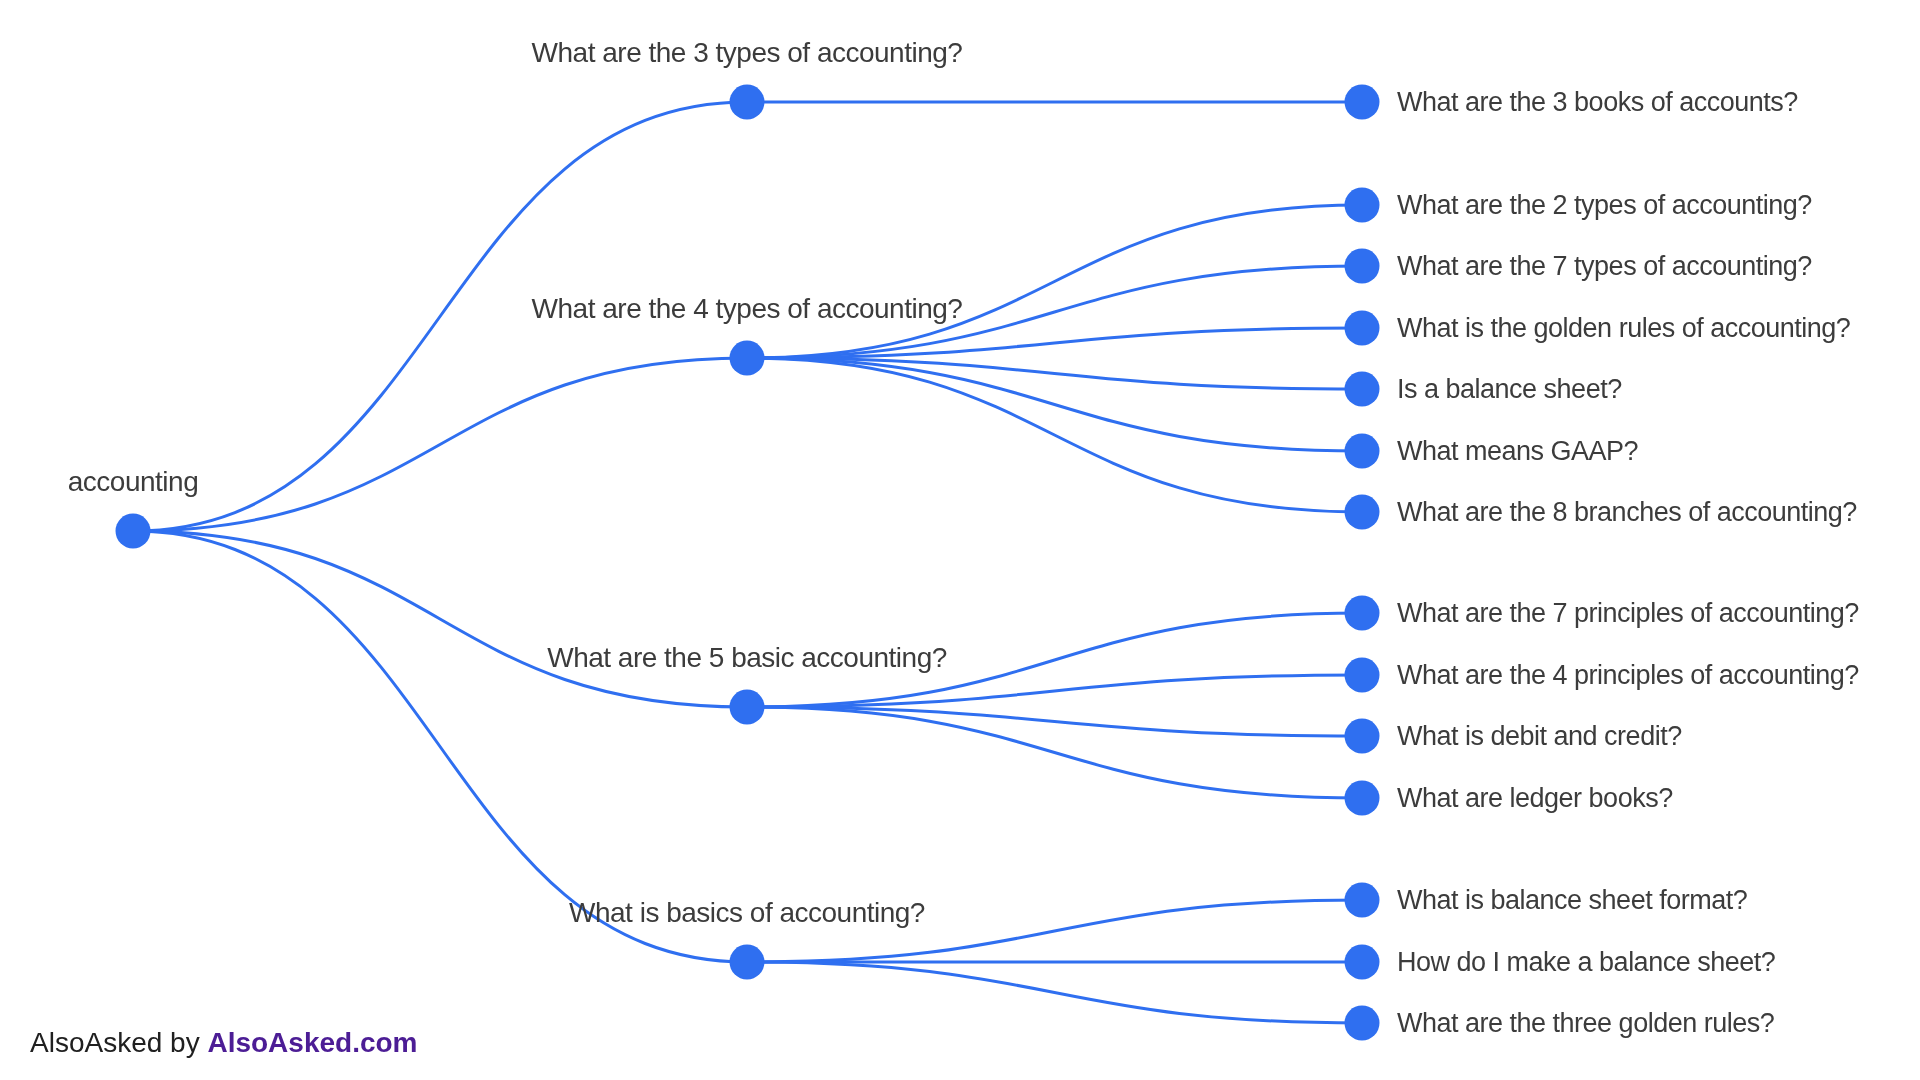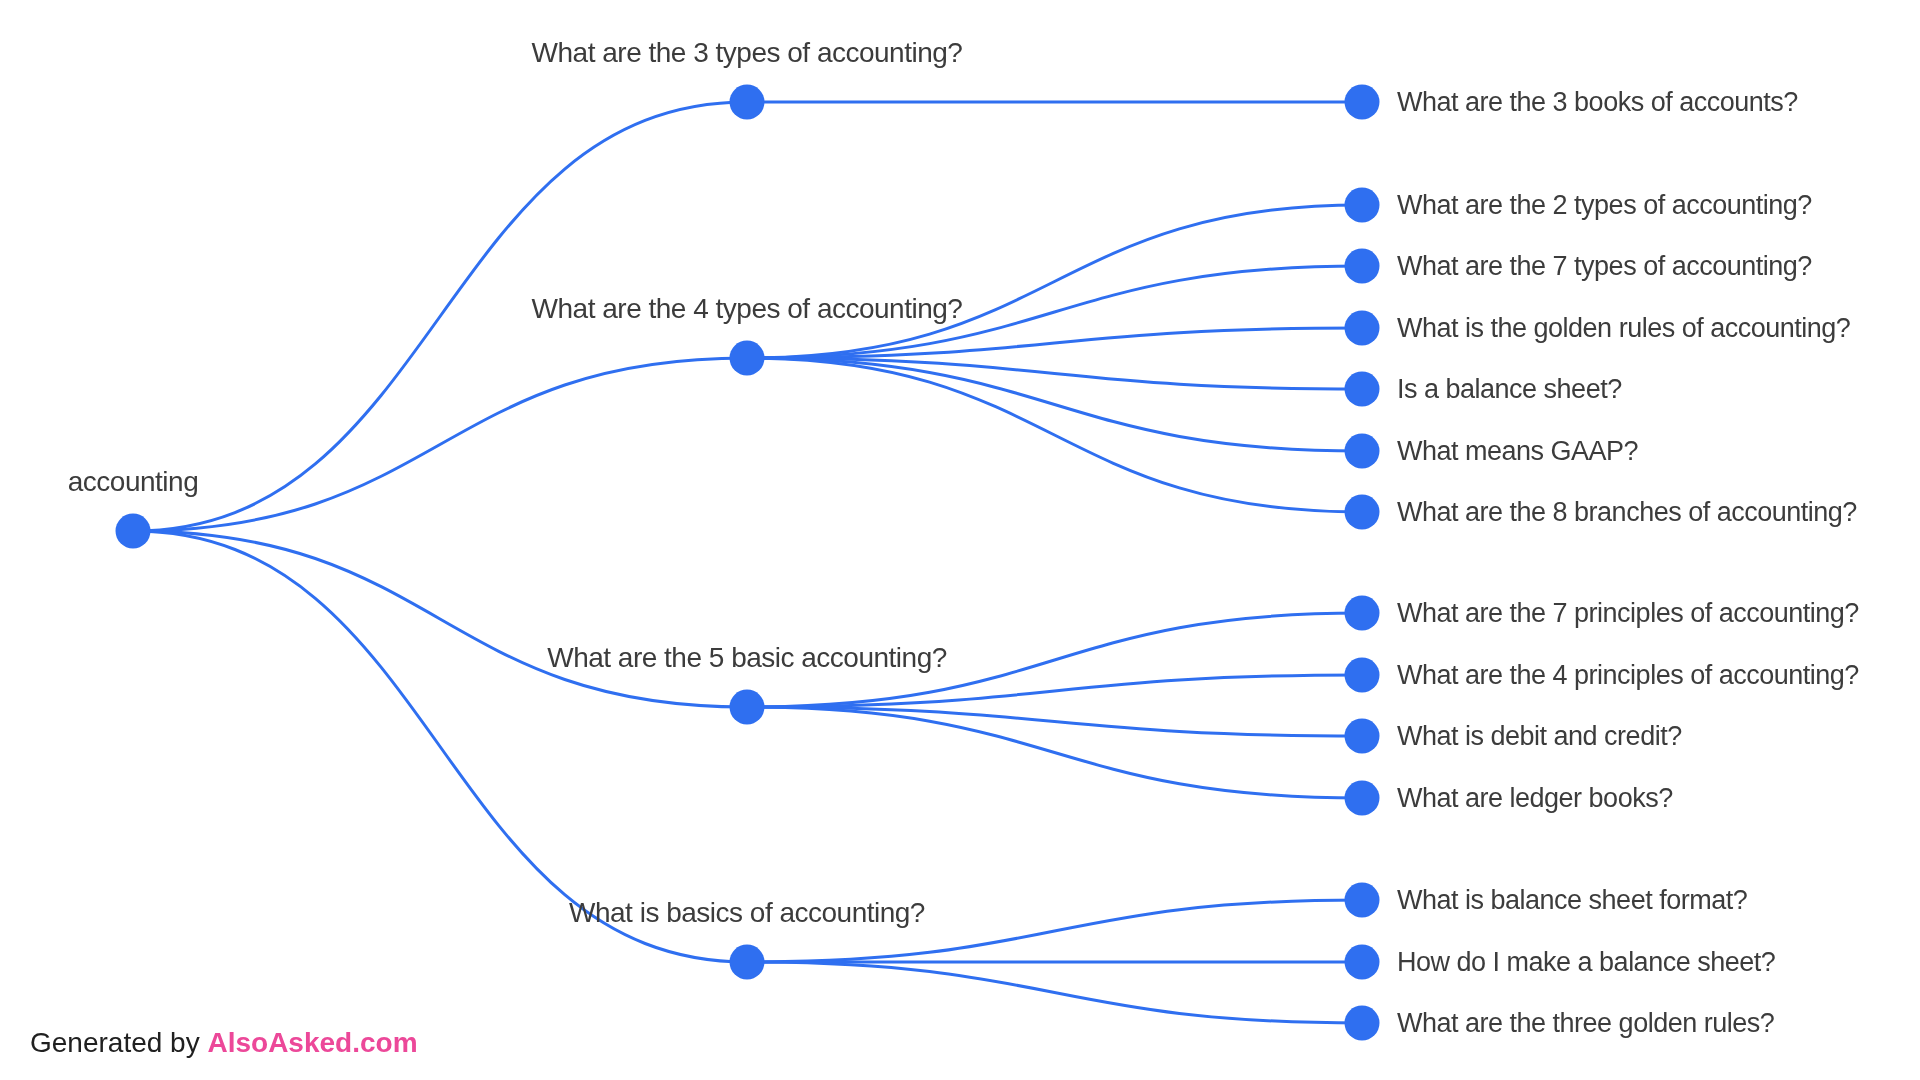--- a/index.html
+++ b/index.html
@@ -30,21 +30,21 @@
     position: absolute;
     left: 30px;
     top: 1028px;
     font-size: 28px;
     line-height: 30px;
     color: #202020;
     white-space: nowrap;
   }
   .footer .brand {
     font-weight: 700;
-    color: #ec4899;
+    color: #4c1d95;
   }
 </style>
 </head>
 <body>
 
 <div class="stage">
   <svg width="1920" height="1080" viewBox="0 0 1920 1080" xmlns="http://www.w3.org/2000/svg">
       <g>
         <path d="M133,531C440,531 440,102 747,102" fill="none" stroke="#2f6ff0" stroke-width="3"></path>
         <path d="M747,102C1054.5,102 1054.5,102 1362,102" fill="none" stroke="#2f6ff0" stroke-width="3"></path>
@@ -103,15 +103,15 @@
         <text x="1397" y="736" text-anchor="start" dominant-baseline="central">What is debit and credit?</text>
         <text x="1397" y="798" text-anchor="start" dominant-baseline="central">What are ledger books?</text>
         <text x="747" y="912" text-anchor="middle" dominant-baseline="central" class="parent-label">What is basics of accounting?</text>
         <text x="1397" y="900" text-anchor="start" dominant-baseline="central">What is balance sheet format?</text>
         <text x="1397" y="962" text-anchor="start" dominant-baseline="central">How do I make a balance sheet?</text>
         <text x="1397" y="1023" text-anchor="start" dominant-baseline="central">What are the three golden rules?</text>
       </g>
     </svg>
 
   <div class="footer">
-    <span>Generated by </span><a class="brand" href="#" style="text-decoration:none;">AlsoAsked.com</a>
+    <span>AlsoAsked by </span><a class="brand" href="#" style="text-decoration:none;">AlsoAsked.com</a>
   </div>
 </div>
 
 </body></html>

